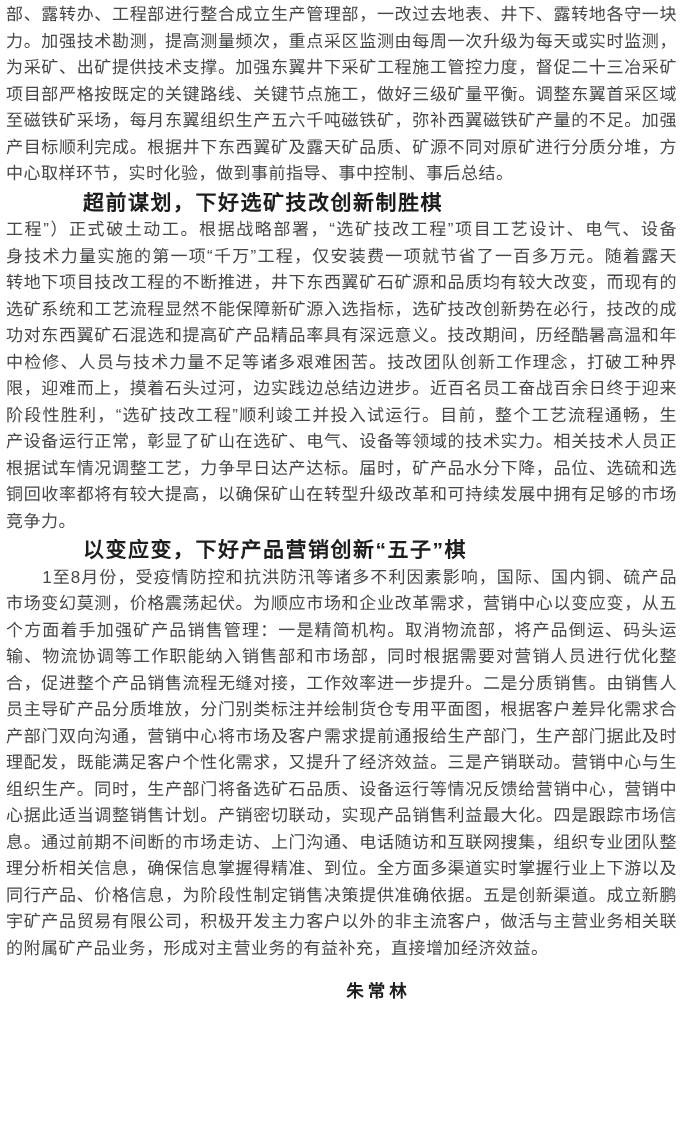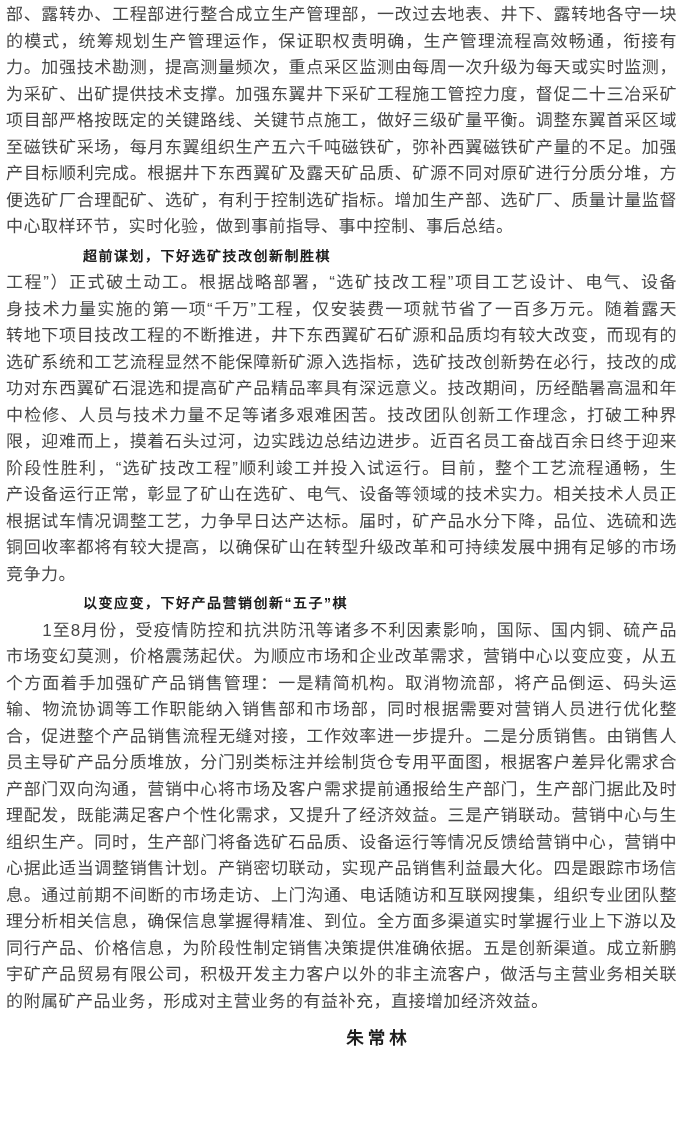--- a/index.html
+++ b/index.html
@@ -30,53 +30,51 @@
     text-align-last: justify;
     -moz-text-align-last: justify;
     text-justify: inter-character;
   }
   .line.last {
     text-align: right;
     text-align-last: left;
     -moz-text-align-last: left;
   }
   .heading {
-    font-size: 14px;
+    font-size: 21px;
     font-weight: bold;
     color: var(--heading-color);
     line-height: 26.5px;
     letter-spacing: 1.5px;
     padding-left: 77px;
     margin: 2px 0 1px 0;
   }
   .signature {
     font-size: 17.5px;
     font-weight: bold;
     color: var(--heading-color);
     line-height: 26.5px;
     letter-spacing: 4px;
     text-align: center;
     padding-left: 74px;
-    margin-top: 10px;
+    margin-top: 16px;
   }
 </style>
 </head>
 <body>
 
 <div class="page">
   <div id="article">
       <div class="paragraph">
         <div class="line">部、露转办、工程部进行整合成立生产管理部，一改过去地表、井下、露转地各守一块</div>
-        <div class="line">的模式，统筹规划生产管理运作，保证职权责明确，生产管理流程高效畅通，衔接有</div>
         <div class="line">力。加强技术勘测，提高测量频次，重点采区监测由每周一次升级为每天或实时监测，</div>
         <div class="line">为采矿、出矿提供技术支撑。加强东翼井下采矿工程施工管控力度，督促二十三冶采矿</div>
         <div class="line">项目部严格按既定的关键路线、关键节点施工，做好三级矿量平衡。调整东翼首采区域</div>
         <div class="line">至磁铁矿采场，每月东翼组织生产五六千吨磁铁矿，弥补西翼磁铁矿产量的不足。加强</div>
         <div class="line">产目标顺利完成。根据井下东西翼矿及露天矿品质、矿源不同对原矿进行分质分堆，方</div>
-        <div class="line">便选矿厂合理配矿、选矿，有利于控制选矿指标。增加生产部、选矿厂、质量计量监督</div>
         <div class="line last">中心取样环节，实时化验，做到事前指导、事中控制、事后总结。</div>
       </div>
       <div class="heading">超前谋划，下好选矿技改创新制胜棋</div>
       <div class="paragraph">
         <div class="line">工程”）正式破土动工。根据战略部署，“选矿技改工程”项目工艺设计、电气、设备</div>
         <div class="line">身技术力量实施的第一项“千万”工程，仅安装费一项就节省了一百多万元。随着露天</div>
         <div class="line">转地下项目技改工程的不断推进，井下东西翼矿石矿源和品质均有较大改变，而现有的</div>
         <div class="line">选矿系统和工艺流程显然不能保障新矿源入选指标，选矿技改创新势在必行，技改的成</div>
         <div class="line">功对东西翼矿石混选和提高矿产品精品率具有深远意义。技改期间，历经酷暑高温和年</div>
         <div class="line">中检修、人员与技术力量不足等诸多艰难困苦。技改团队创新工作理念，打破工种界</div>

